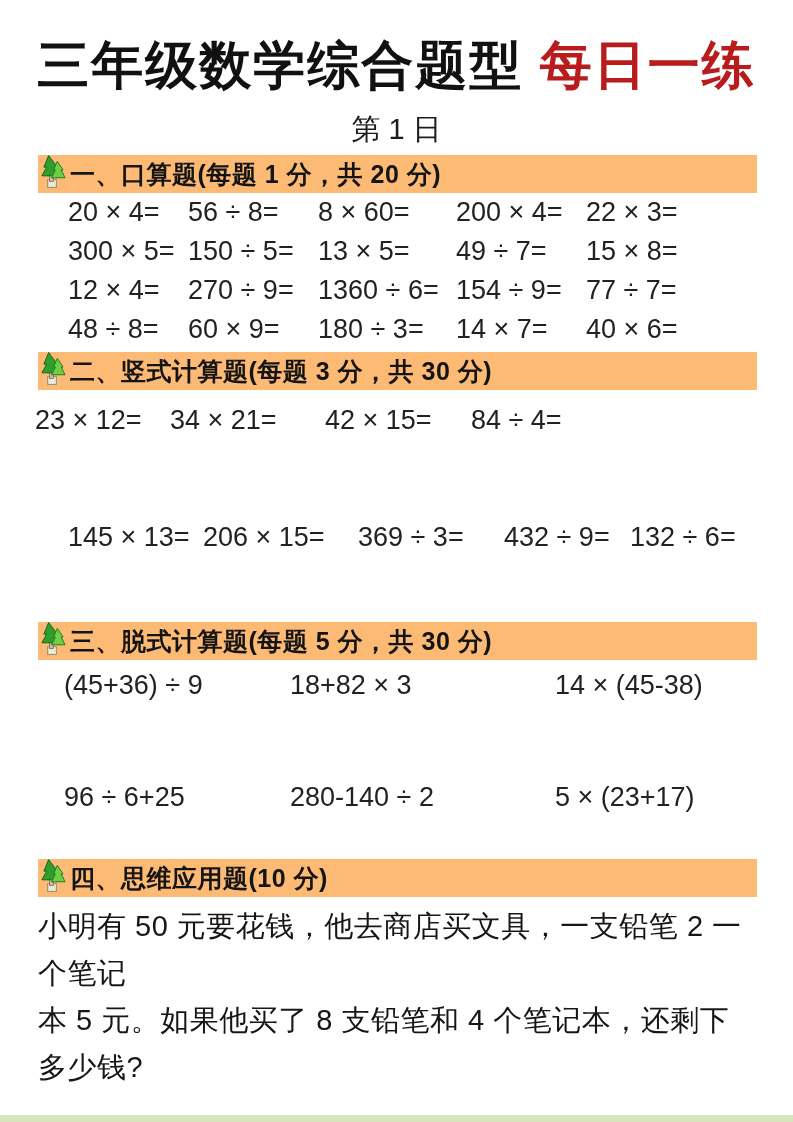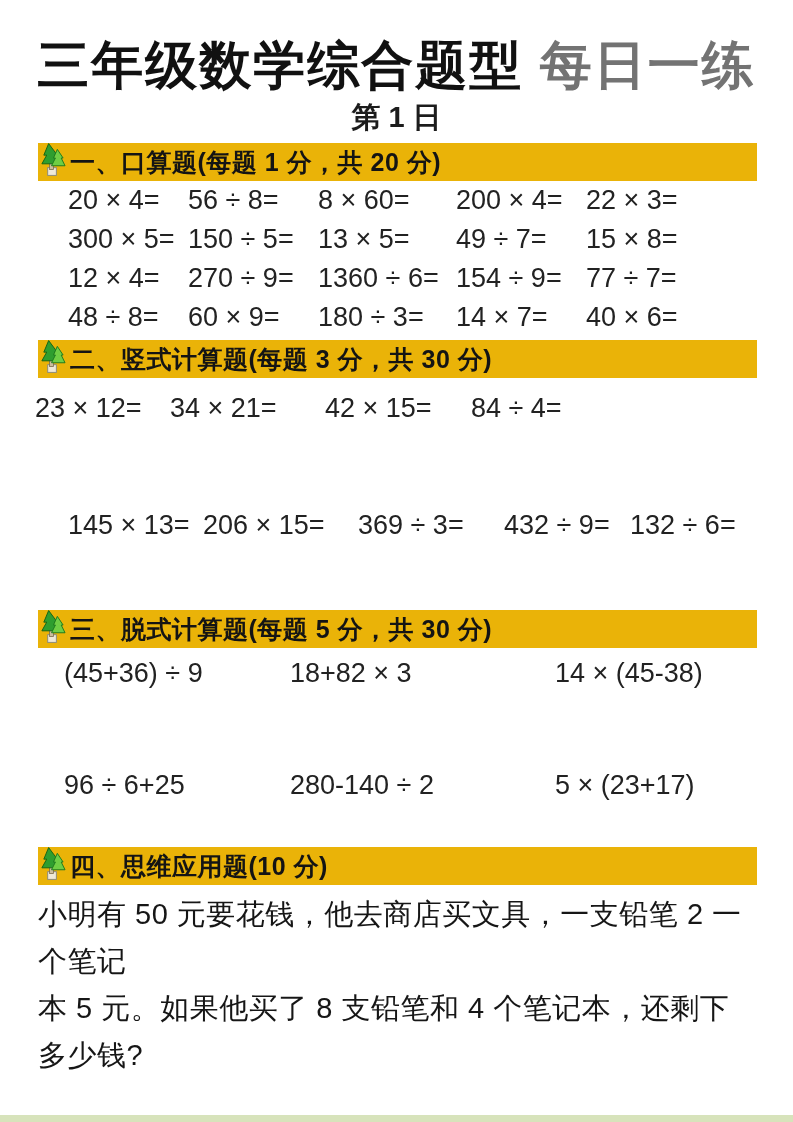--- a/index.html
+++ b/index.html
@@ -14,34 +14,34 @@
   .title{
     margin:34px 0 0 0;
     text-align:center;
     font-size:52px;
     font-weight:bold;
     letter-spacing:2px;
     line-height:1.2;
     white-space:nowrap;
   }
   .title .black{color:#111111;}
-  .title .blue{color:#737373;text-align:right;}
+  .title .blue{color:#b91c1c;text-align:right;}
   .day{
-    margin-top:4px;
+    margin-top:16px;
     text-align:center;
     font-size:29px;
-    font-weight:bold;
+    font-weight:normal;
     line-height:1.2;
   }
   .banner{
     position:relative;
     margin-left:38px;
     width:719px;
     height:38px;
-    background:#eab308;
+    background:#fdba74;
     display:flex;
     align-items:center;
   }
   .banner .tree{
     width:27px;height:36px;
     margin:-6px 4px 0 1px;
     flex:0 0 auto;
   }
   .banner .heading{
     font-size:25px;

